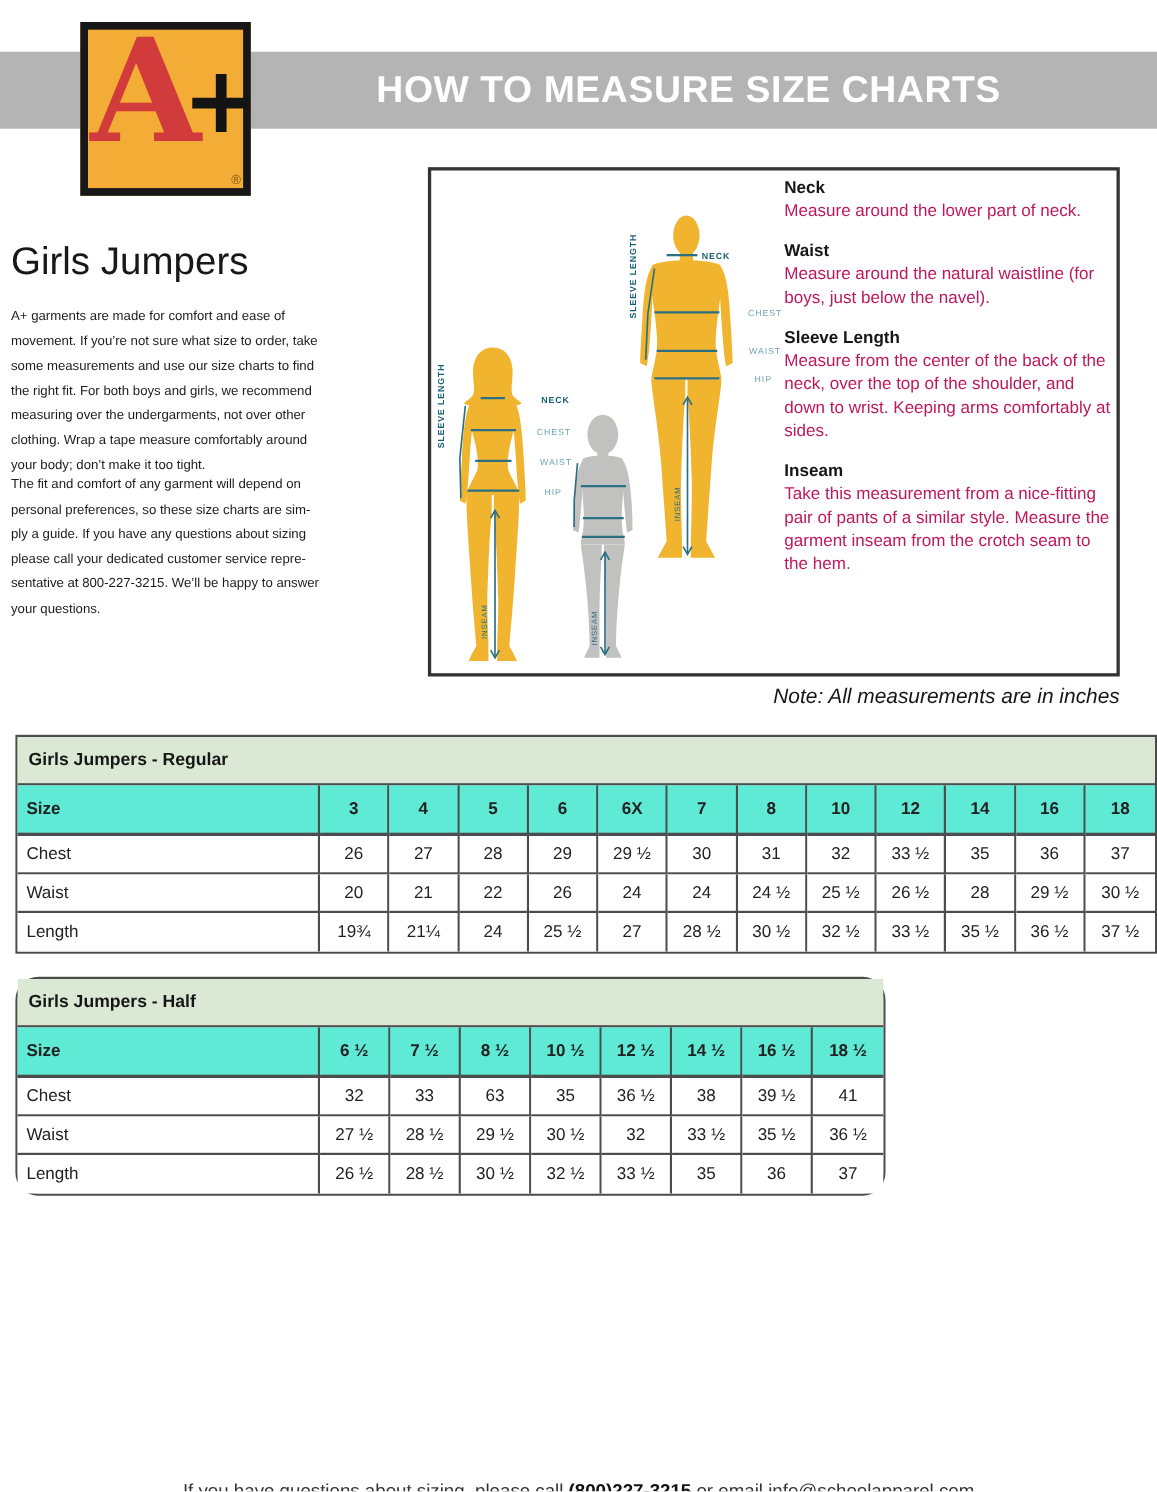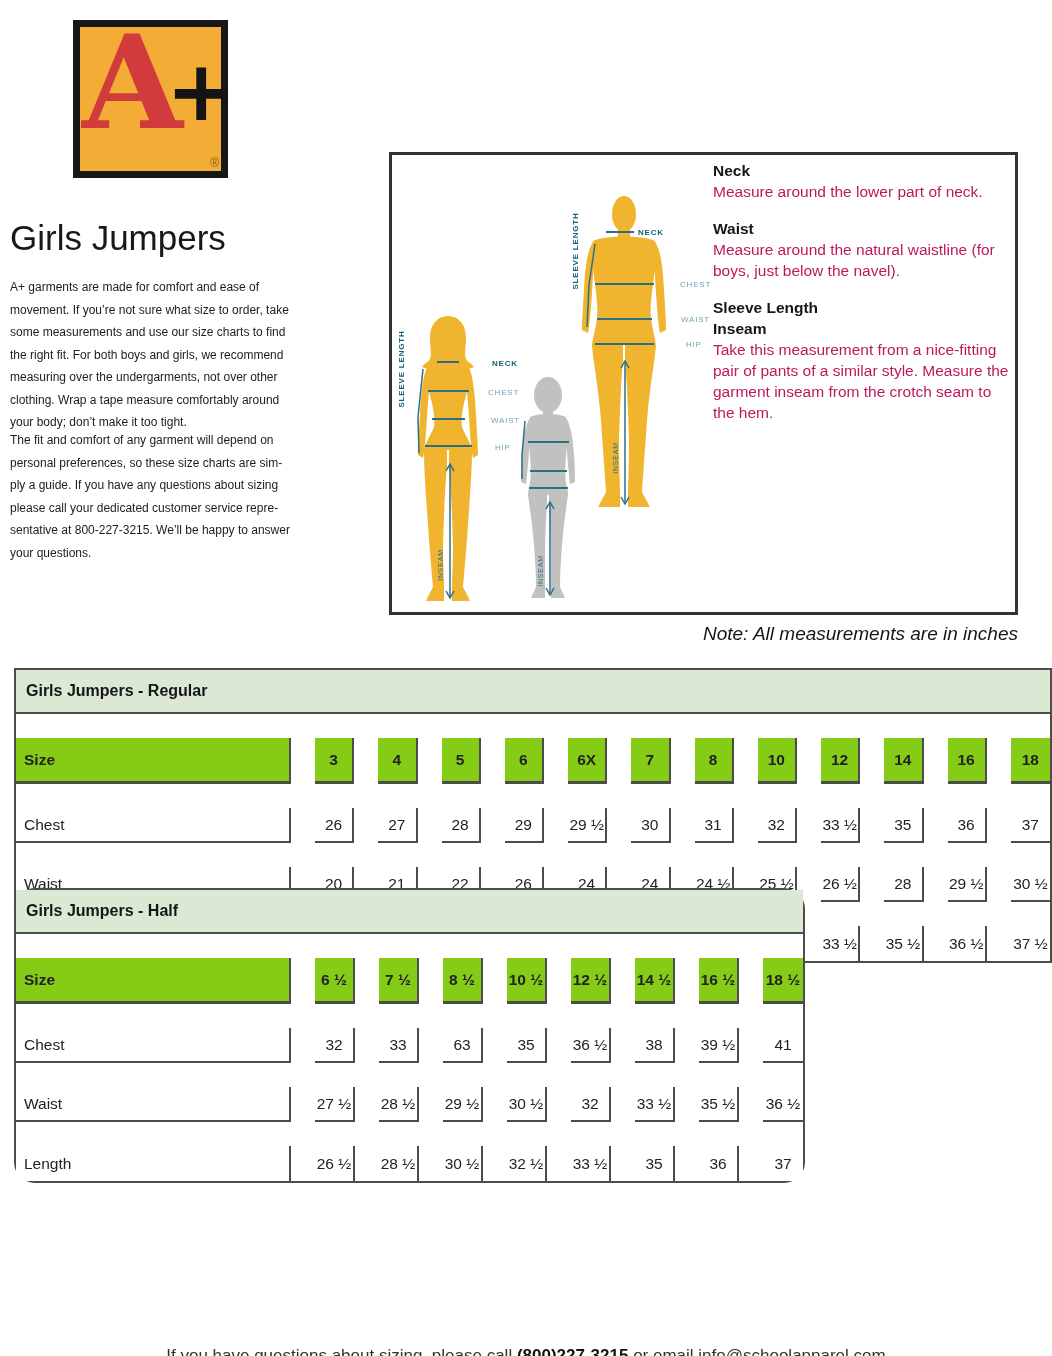--- a/index.html
+++ b/index.html
@@ -33,45 +33,48 @@
   .diagram-box { position:absolute; left:389px; top:152px; width:629px; height:463px;
     border:3px solid #333333; background:#ffffff; }
   .fig-svg { position:absolute; left:0; top:0; }
   .instructions { position:absolute; left:321px; top:5px; width:301px; }
   .instr-title { font-size:15.5px; font-weight:bold; line-height:21px; color:#161616; }
   .instr-body { font-size:15.5px; line-height:21px; margin-bottom:16px; color:#be185d; }
   .note { position:absolute; left:389px; top:623px; width:629px; text-align:right;
     font-style:italic; font-size:19px; color:#161616; }
 
   
-  .size-table { position:absolute; display:grid; background:#ffffff; border:2px solid #4c4c4c;gap:24px; }
+  .size-table { position:absolute; display:grid; background:#ffffff; border:2px solid #4c4c4c; }
   #table-regular { left:14px; top:668px; width:1038px; }
   #table-half    { left:14px; top:888px; width:791px;border-radius:21px; }
   .st-title { grid-column:1 / -1; background:#DBE8D4; font-weight:bold; font-size:16px;
     padding:12px 10px 12px 10px; border-bottom:2px solid #4c4c4c; color:#161616; }
   .st-cell { display:flex; align-items:center; justify-content:center; font-size:15.5px;
     border-right:2px solid #4c4c4c; border-bottom:2px solid #4c4c4c; background:#ffffff; color:#222; }
-  .st-head { background:#84cc16; font-weight:bold; height:46px; border-bottom:3px solid #4c4c4c; }
+  .st-head { background:#5eead4; font-weight:bold; height:46px; border-bottom:3px solid #4c4c4c; }
   .st-val { height:35px; }
   .st-label-cell { justify-content:flex-start; padding-left:8px; }
   .no-r { border-right:none; }
   .no-b { border-bottom:none; }
 
   
   .footer { position:absolute; top:1346px; left:0; width:1052px; text-align:center;
     font-size:17px; color:#333; white-space:nowrap; }
   .footer .bold { font-weight:bold; color:#111; }
 
   svg text { font-family:"Liberation Sans", sans-serif; }
 </style>
 </head>
 <body>
 
 <div class="page">
 
+  <div class="banner">
+    <div class="banner-title">HOW TO MEASURE SIZE CHARTS</div>
+  </div>
 
   <div class="logo">
     <span class="logo-a">A</span>
     <span class="logo-plus">+</span>
     <span class="logo-reg">®</span>
   </div>
 
   <div class="page-heading">Girls Jumpers</div>
   <div class="para para1">A+ garments are made for comfort and ease of
 movement. If you’re not sure what size to order, take
@@ -175,20 +178,21 @@
         <text transform="rotate(-90 226 303)" x="226" y="303" text-anchor="middle" fill="#2C6F83" font-size="7">INSEAM</text>
       </g>
     </svg>
 
     <div class="instructions" id="instructions">
         <div class="instr-title">Neck</div>
         <div class="instr-body">Measure around the lower part of neck.</div>
         <div class="instr-title">Waist</div>
         <div class="instr-body">Measure around the natural waistline (for boys, just below the navel).</div>
         <div class="instr-title">Sleeve Length</div>
+        <div class="instr-body">Measure from the center of the back of the neck, over the top of the shoulder, and down to wrist. Keeping arms comfortably at sides.</div>
         <div class="instr-title">Inseam</div>
         <div class="instr-body">Take this measurement from a nice-fitting pair of pants of a similar style. Measure the garment inseam from the crotch seam to the hem.</div>
       </div>
   </div>
 
   <div class="note">Note: All measurements are in inches</div>
 
   <div class="size-table" id="table-regular" style="grid-template-columns: 275px repeat(12, 1fr);">
       <div class="st-title">Girls Jumpers - Regular</div>
       <div class="st-cell st-head st-label-cell">Size</div>

